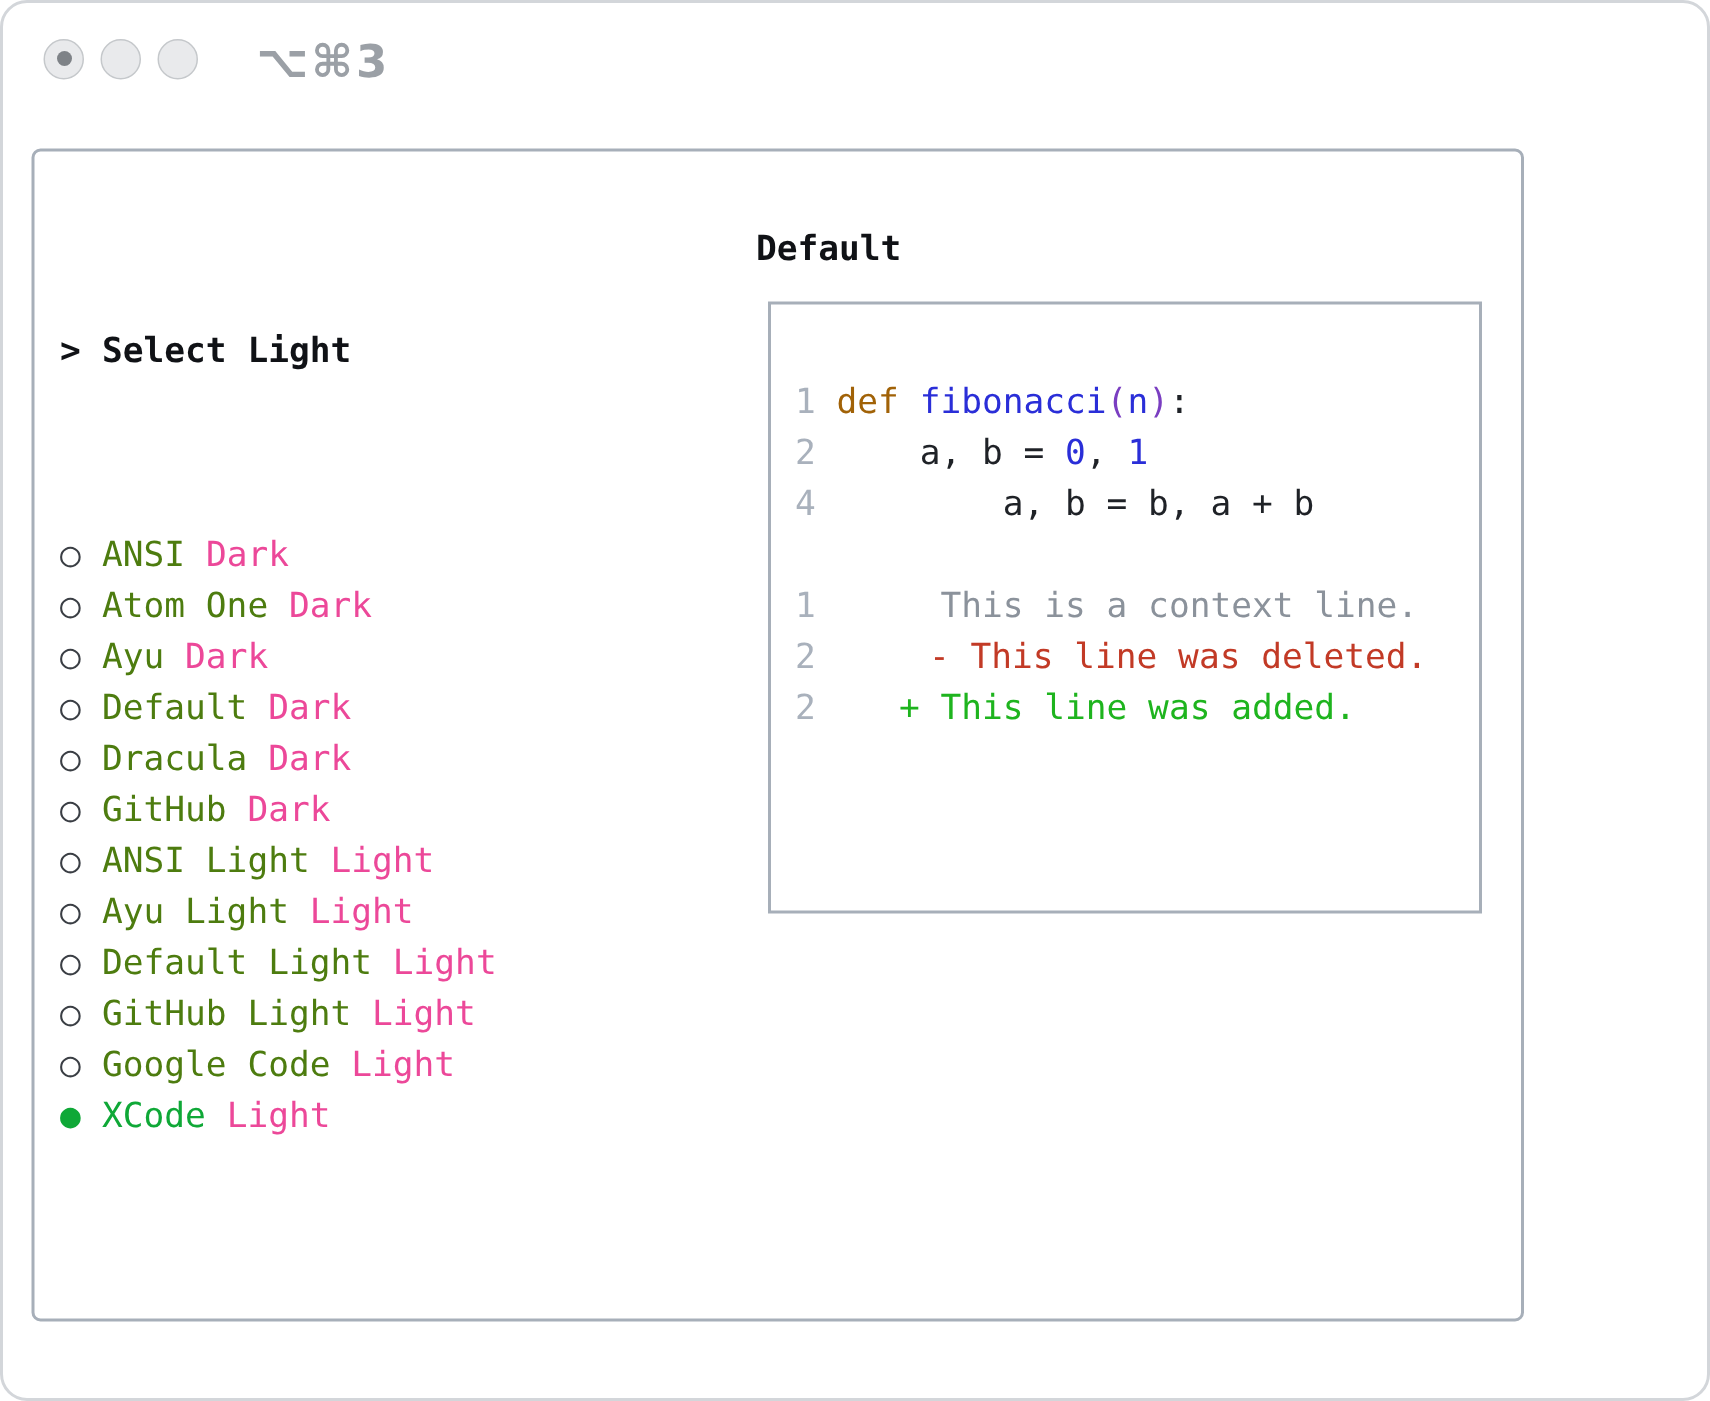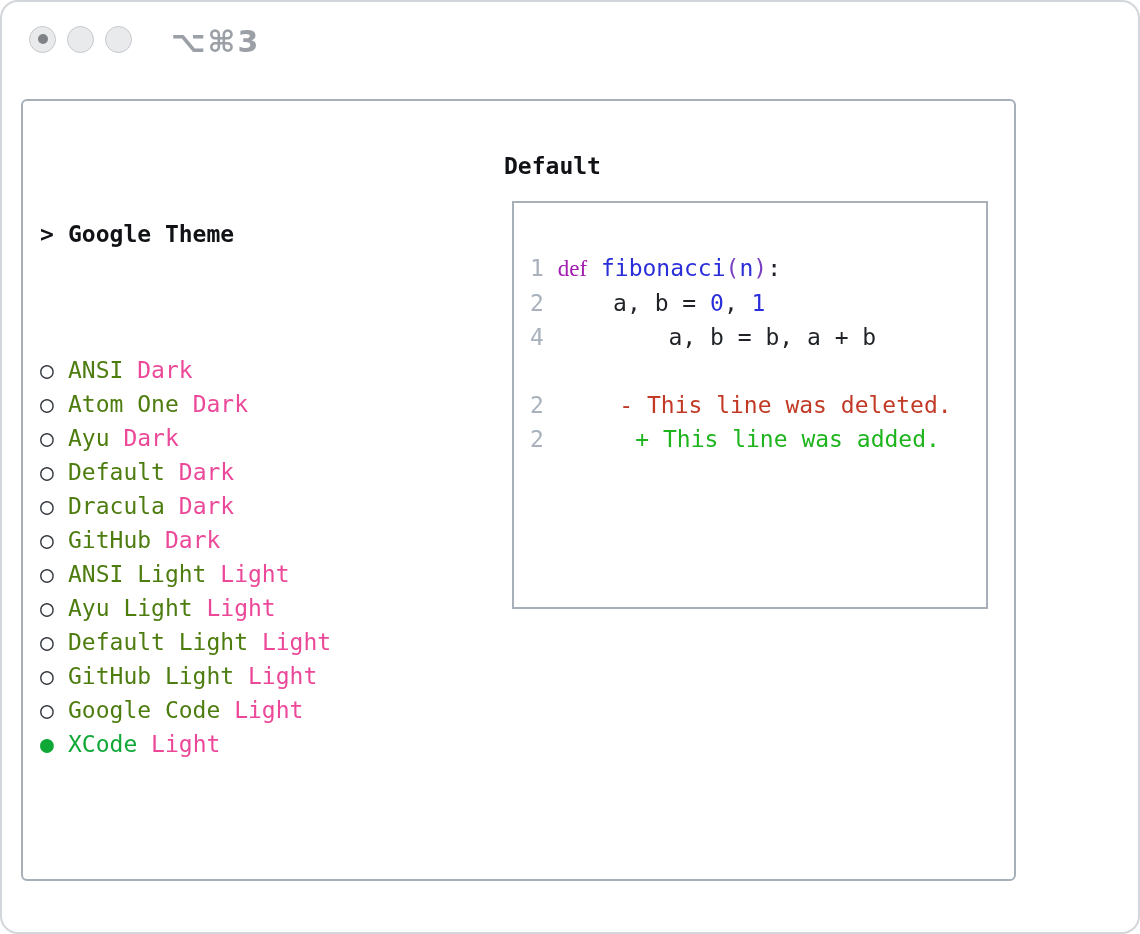--- a/index.html
+++ b/index.html
@@ -32,62 +32,63 @@
   .apply-block { margin-top:34px; }
 
   .right-col { position:absolute; left:481px; top:48px; }
   .preview-title { font-size:23px; line-height:34px; font-weight:bold; color:#101216; }
   .preview-box { margin-left:8px; margin-top:18px; width:476px; height:408px;
            border:2px solid #a7afb9; background:#ffffff; padding:48px 0 0 16px; }
   .code-line { font-size:23px; line-height:34px; white-space:pre; min-height:34px; }
 
   .seg-num     { color:#a9b1bc; }
   .seg-plain   { color:#1f2227; }
-  .seg-kw      { color:#a21caf;font-family:Liberation Serif, serif; }
+  .seg-kw      { color:#a16207; }
   .seg-blue    { color:#2a2ed8; }
   .seg-purple  { color:#7a3ec1; }
   .seg-context { color:#8b929b; }
   .seg-deleted { color:#c23a26;margin-left:20px; }
-  .seg-added   { color:#1eb41e;margin-left:36px; }
+  .seg-added   { color:#1eb41e; }
 
   :root { --green:#0fa837; }
 </style>
 </head>
 <body>
 
 <div class="screen">
 
   <div class="titlebar">
     <span id="traffic-lights"><span class="light active"></span><span class="light"></span><span class="light"></span></span>
     <span class="win-title">⌥⌘3</span>
   </div>
 
   <div class="main-panel">
 
     <div class="left-col">
       <div class="row prompt-row">
-        <span class="marker">&gt;</span><span class="lbl">Google Theme</span>
+        <span class="marker">&gt;</span><span class="lbl">Select Light</span>
       </div>
 
       <div id="theme-items"><div class="row"><span class="marker">○</span><span class="item-name">ANSI </span><span class="variant">Dark</span></div><div class="row"><span class="marker">○</span><span class="item-name">Atom One </span><span class="variant">Dark</span></div><div class="row"><span class="marker">○</span><span class="item-name">Ayu </span><span class="variant">Dark</span></div><div class="row"><span class="marker">○</span><span class="item-name">Default </span><span class="variant">Dark</span></div><div class="row"><span class="marker">○</span><span class="item-name">Dracula </span><span class="variant">Dark</span></div><div class="row"><span class="marker">○</span><span class="item-name">GitHub </span><span class="variant">Dark</span></div><div class="row"><span class="marker">○</span><span class="item-name">ANSI Light </span><span class="variant">Light</span></div><div class="row"><span class="marker">○</span><span class="item-name">Ayu Light </span><span class="variant">Light</span></div><div class="row"><span class="marker">○</span><span class="item-name">Default Light </span><span class="variant">Light</span></div><div class="row"><span class="marker">○</span><span class="item-name">GitHub Light </span><span class="variant">Light</span></div><div class="row"><span class="marker">○</span><span class="item-name">Google Code </span><span class="variant">Light</span></div><div class="row"><span class="marker sel">●</span><span class="item-name sel">XCode </span><span class="variant">Light</span></div></div>
 
       <div class="apply-block">
         
         
       </div>
 
       
     </div>
 
     <div class="right-col">
       <div class="preview-title">Default</div>
       <div class="preview-box" id="preview-box">
           <div class="code-line"><span class="seg-num">1 </span><span class="seg-kw">def</span><span class="seg-plain"> </span><span class="seg-blue">fibonacci</span><span class="seg-purple">(</span><span class="seg-blue">n</span><span class="seg-purple">)</span><span class="seg-plain">:</span></div>
           <div class="code-line"><span class="seg-num">2 </span><span class="seg-plain">    a, b = </span><span class="seg-blue">0</span><span class="seg-plain">, </span><span class="seg-blue">1</span></div>
           <div class="code-line"><span class="seg-num">4 </span><span class="seg-plain">        a, b = b, a + b</span></div>
           <div class="code-line"></div>
+          <div class="code-line"><span class="seg-num">1</span><span class="seg-context">      This is a context line.</span></div>
           <div class="code-line"><span class="seg-num">2</span><span class="seg-plain">    </span><span class="seg-deleted">- This line was deleted.</span></div>
           <div class="code-line"><span class="seg-num">2</span><span class="seg-plain">    </span><span class="seg-added">+ This line was added.</span></div>
         </div>
     </div>
 
   </div>
 </div>
 
 </body></html>

